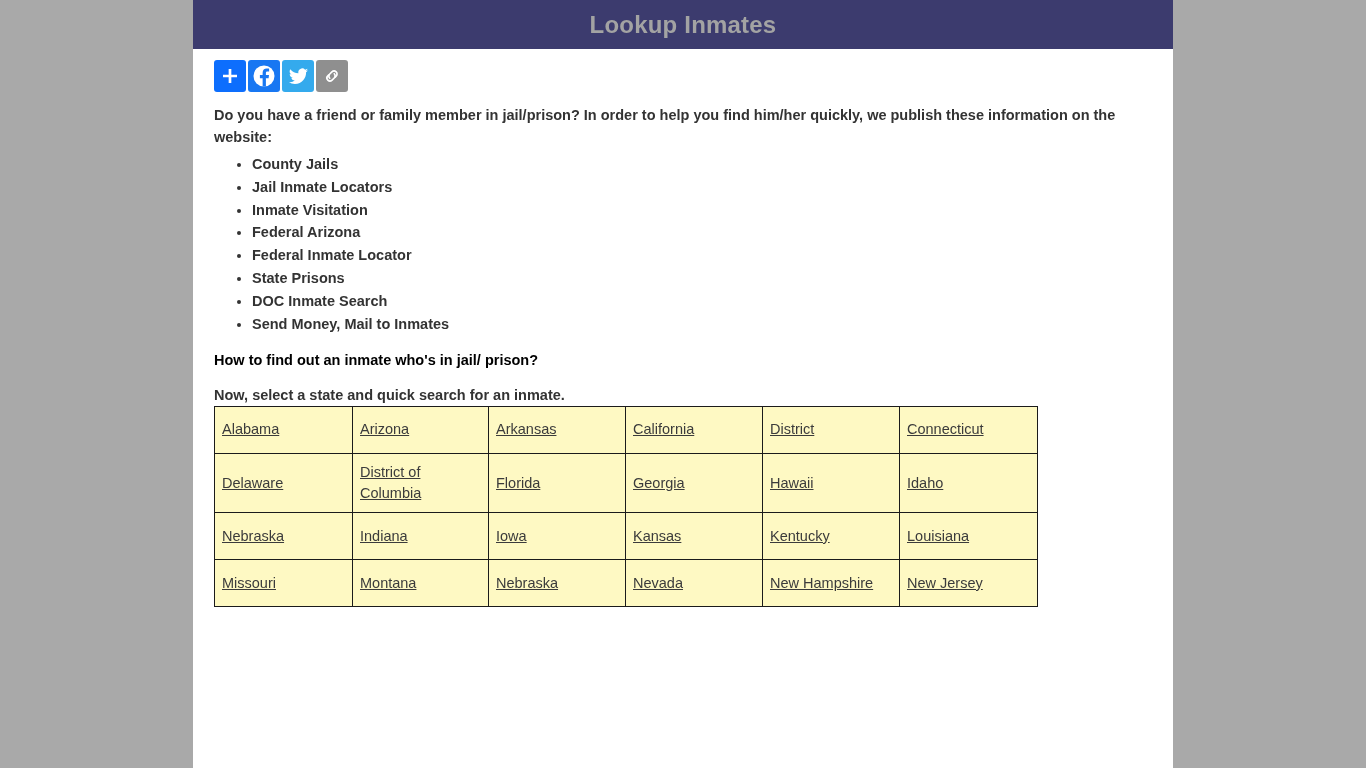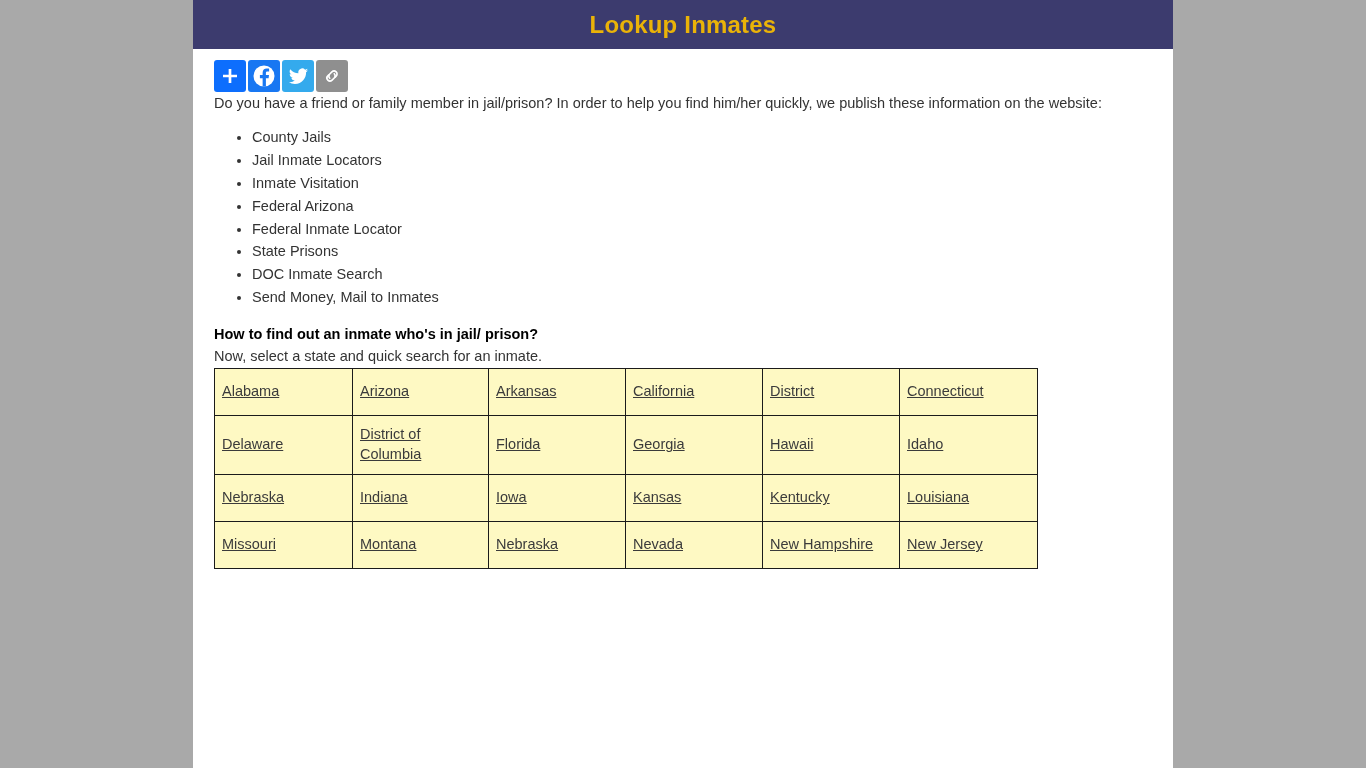--- a/index.html
+++ b/index.html
@@ -26,21 +26,21 @@
 
   
   .site-header {
     height: 49px;
     background: #3c3b6e;
     display: flex;
     align-items: center;
     justify-content: center;
   }
   .site-title {
-    color: #eab308;
+    color: #a3a3a3;
     font-size: 24px;
     font-weight: bold;
     letter-spacing: .2px;
     line-height: 1;
     margin: 9px;
     font-family: "Liberation Sans", sans-serif;
   }
 
   
   .share-bar {
@@ -65,30 +65,32 @@
   .share-copylink { background: #8f8f8f; }
 
   
   .content {
     padding: 0 21px;
     color: #333333;
     font-size: 14.5px;
     line-height: 1.55;
   }
   .content p {
-    margin: 0 0 0 0;
+    margin: 12px 0 0 0;
+    font-weight: bold;
   }
   .intro-para {
     margin-top: 44px;
     margin-bottom: 14px;
   }
   .feature-list {
-    margin: 12px 0 14px 0;
+    margin: 4px 0 14px 0;
     padding-left: 38px;
     list-style: disc;
+    font-weight: bold;
   }
   .feature-list li {
     margin: 0;
     padding: 0;
     line-height: 22.8px;
     color: #333333;
   }
   .howto-heading {
     font-weight: bold;
     color: #000000;

